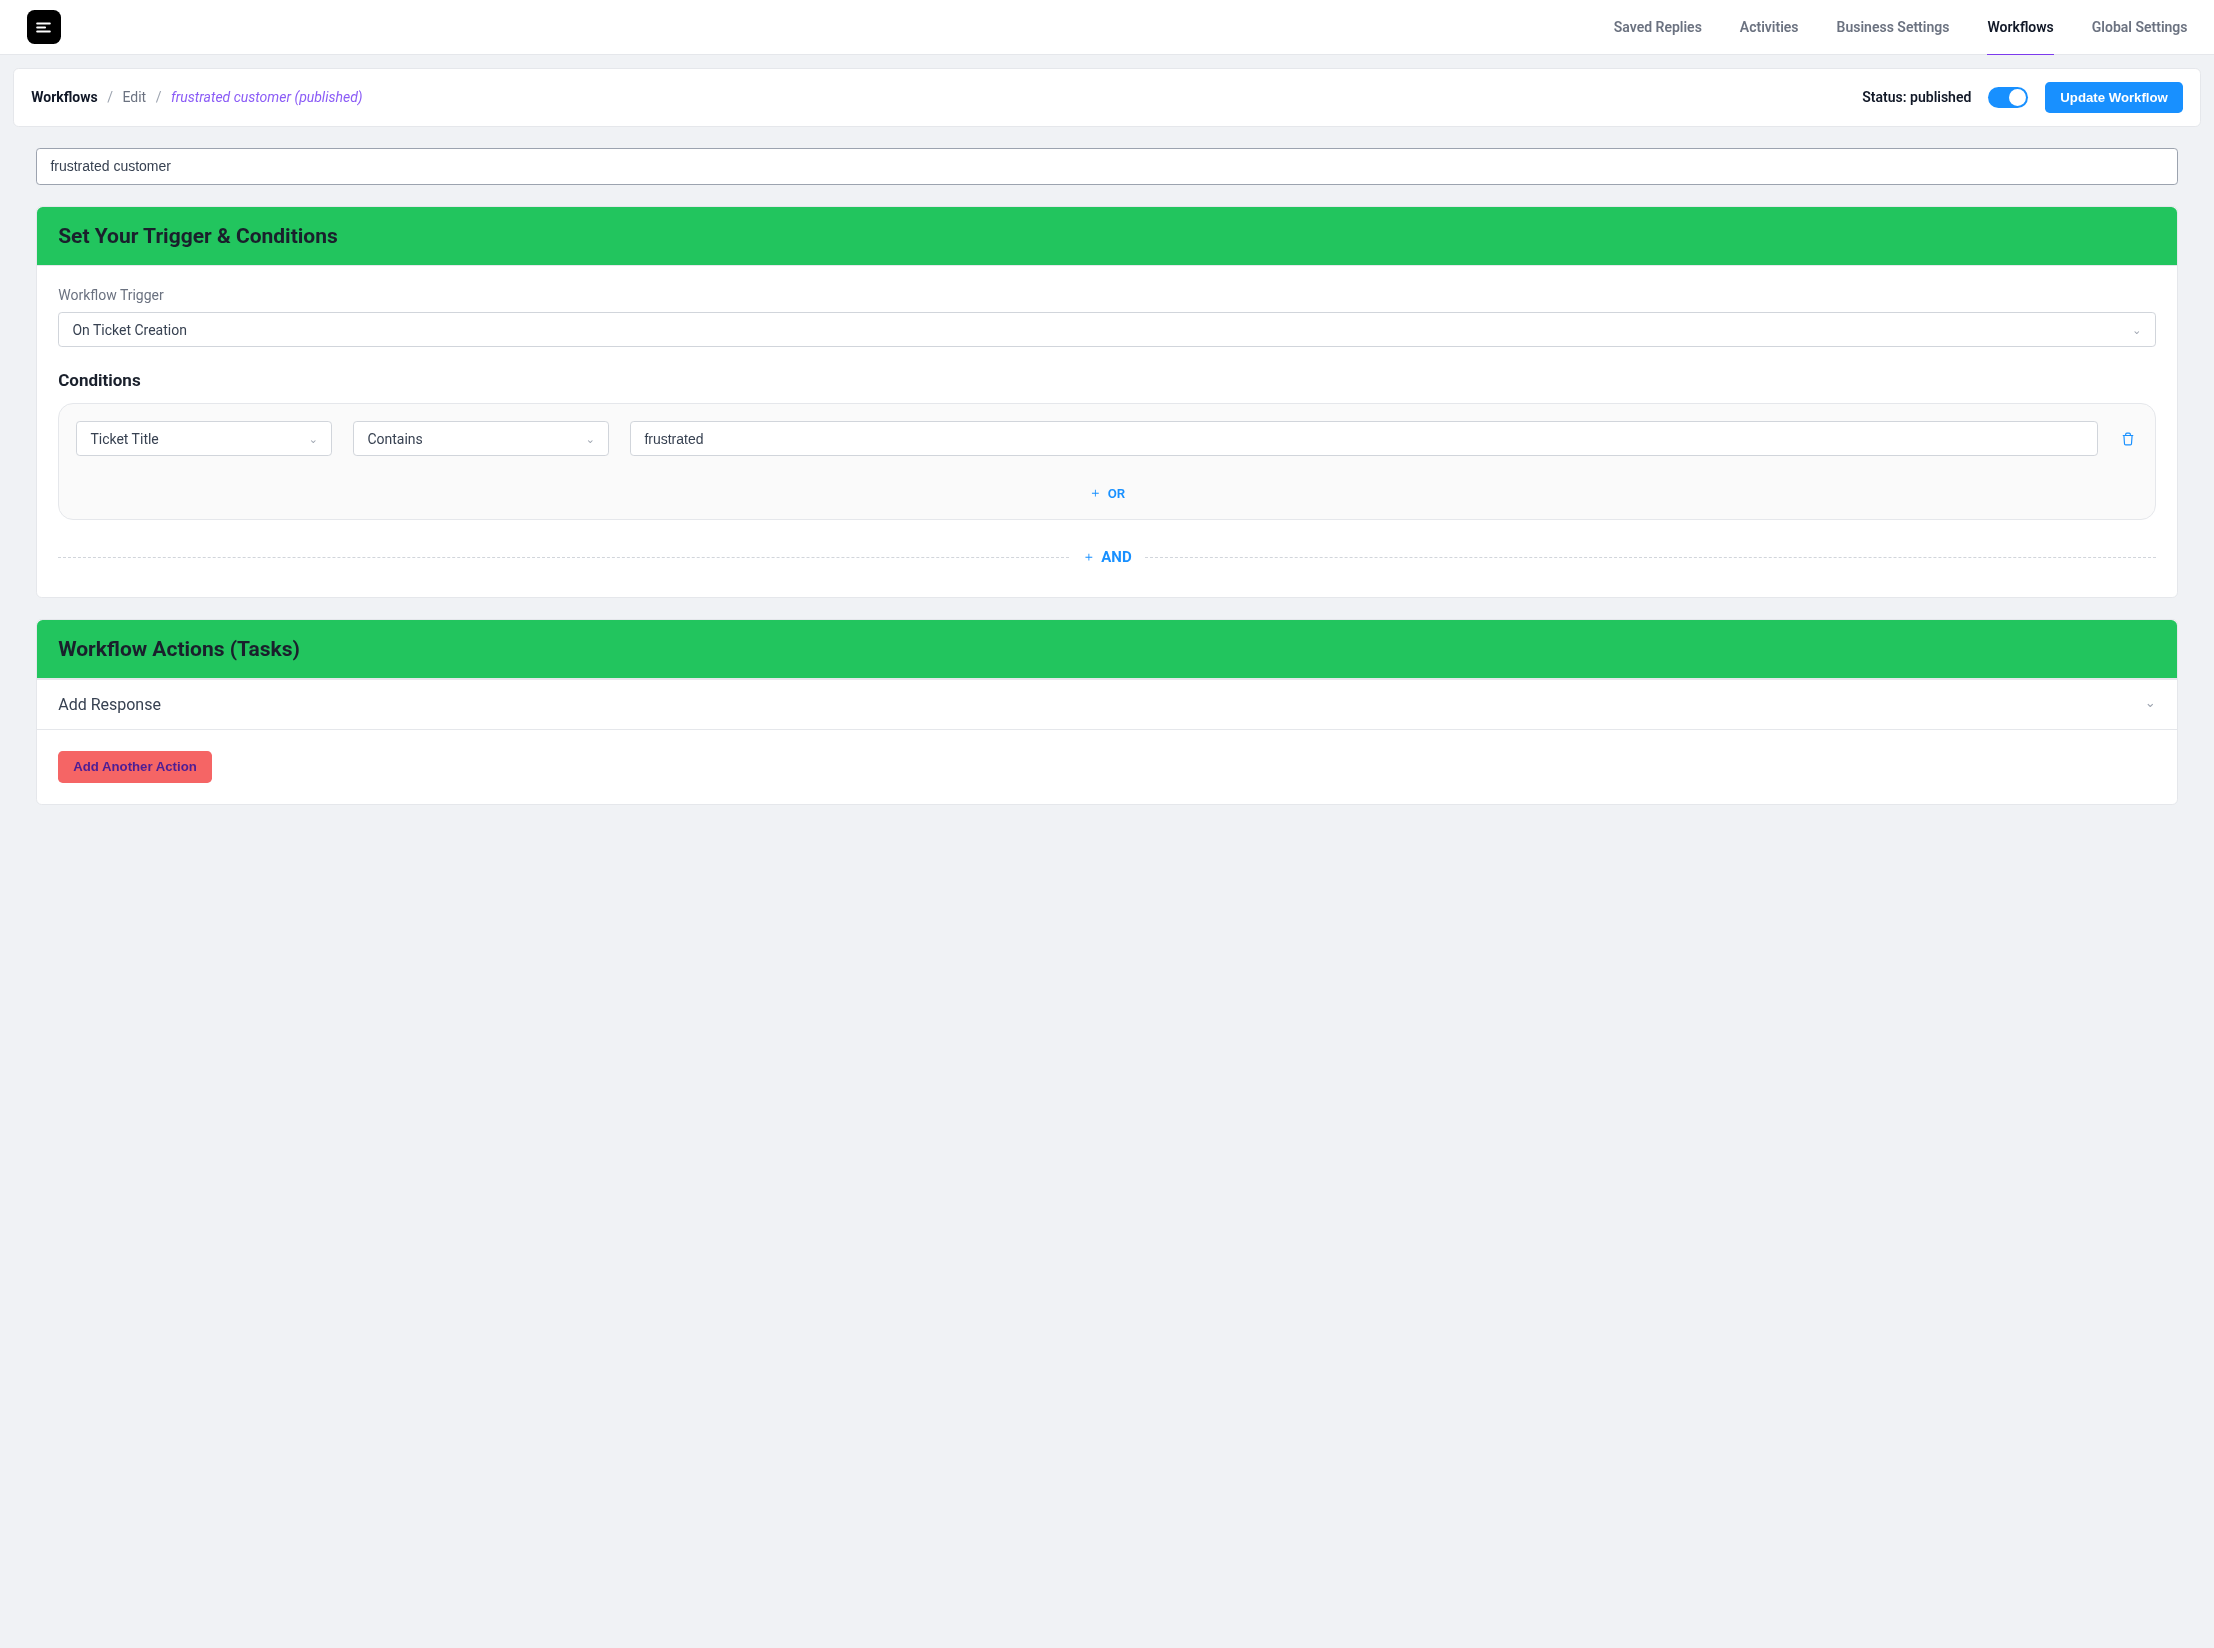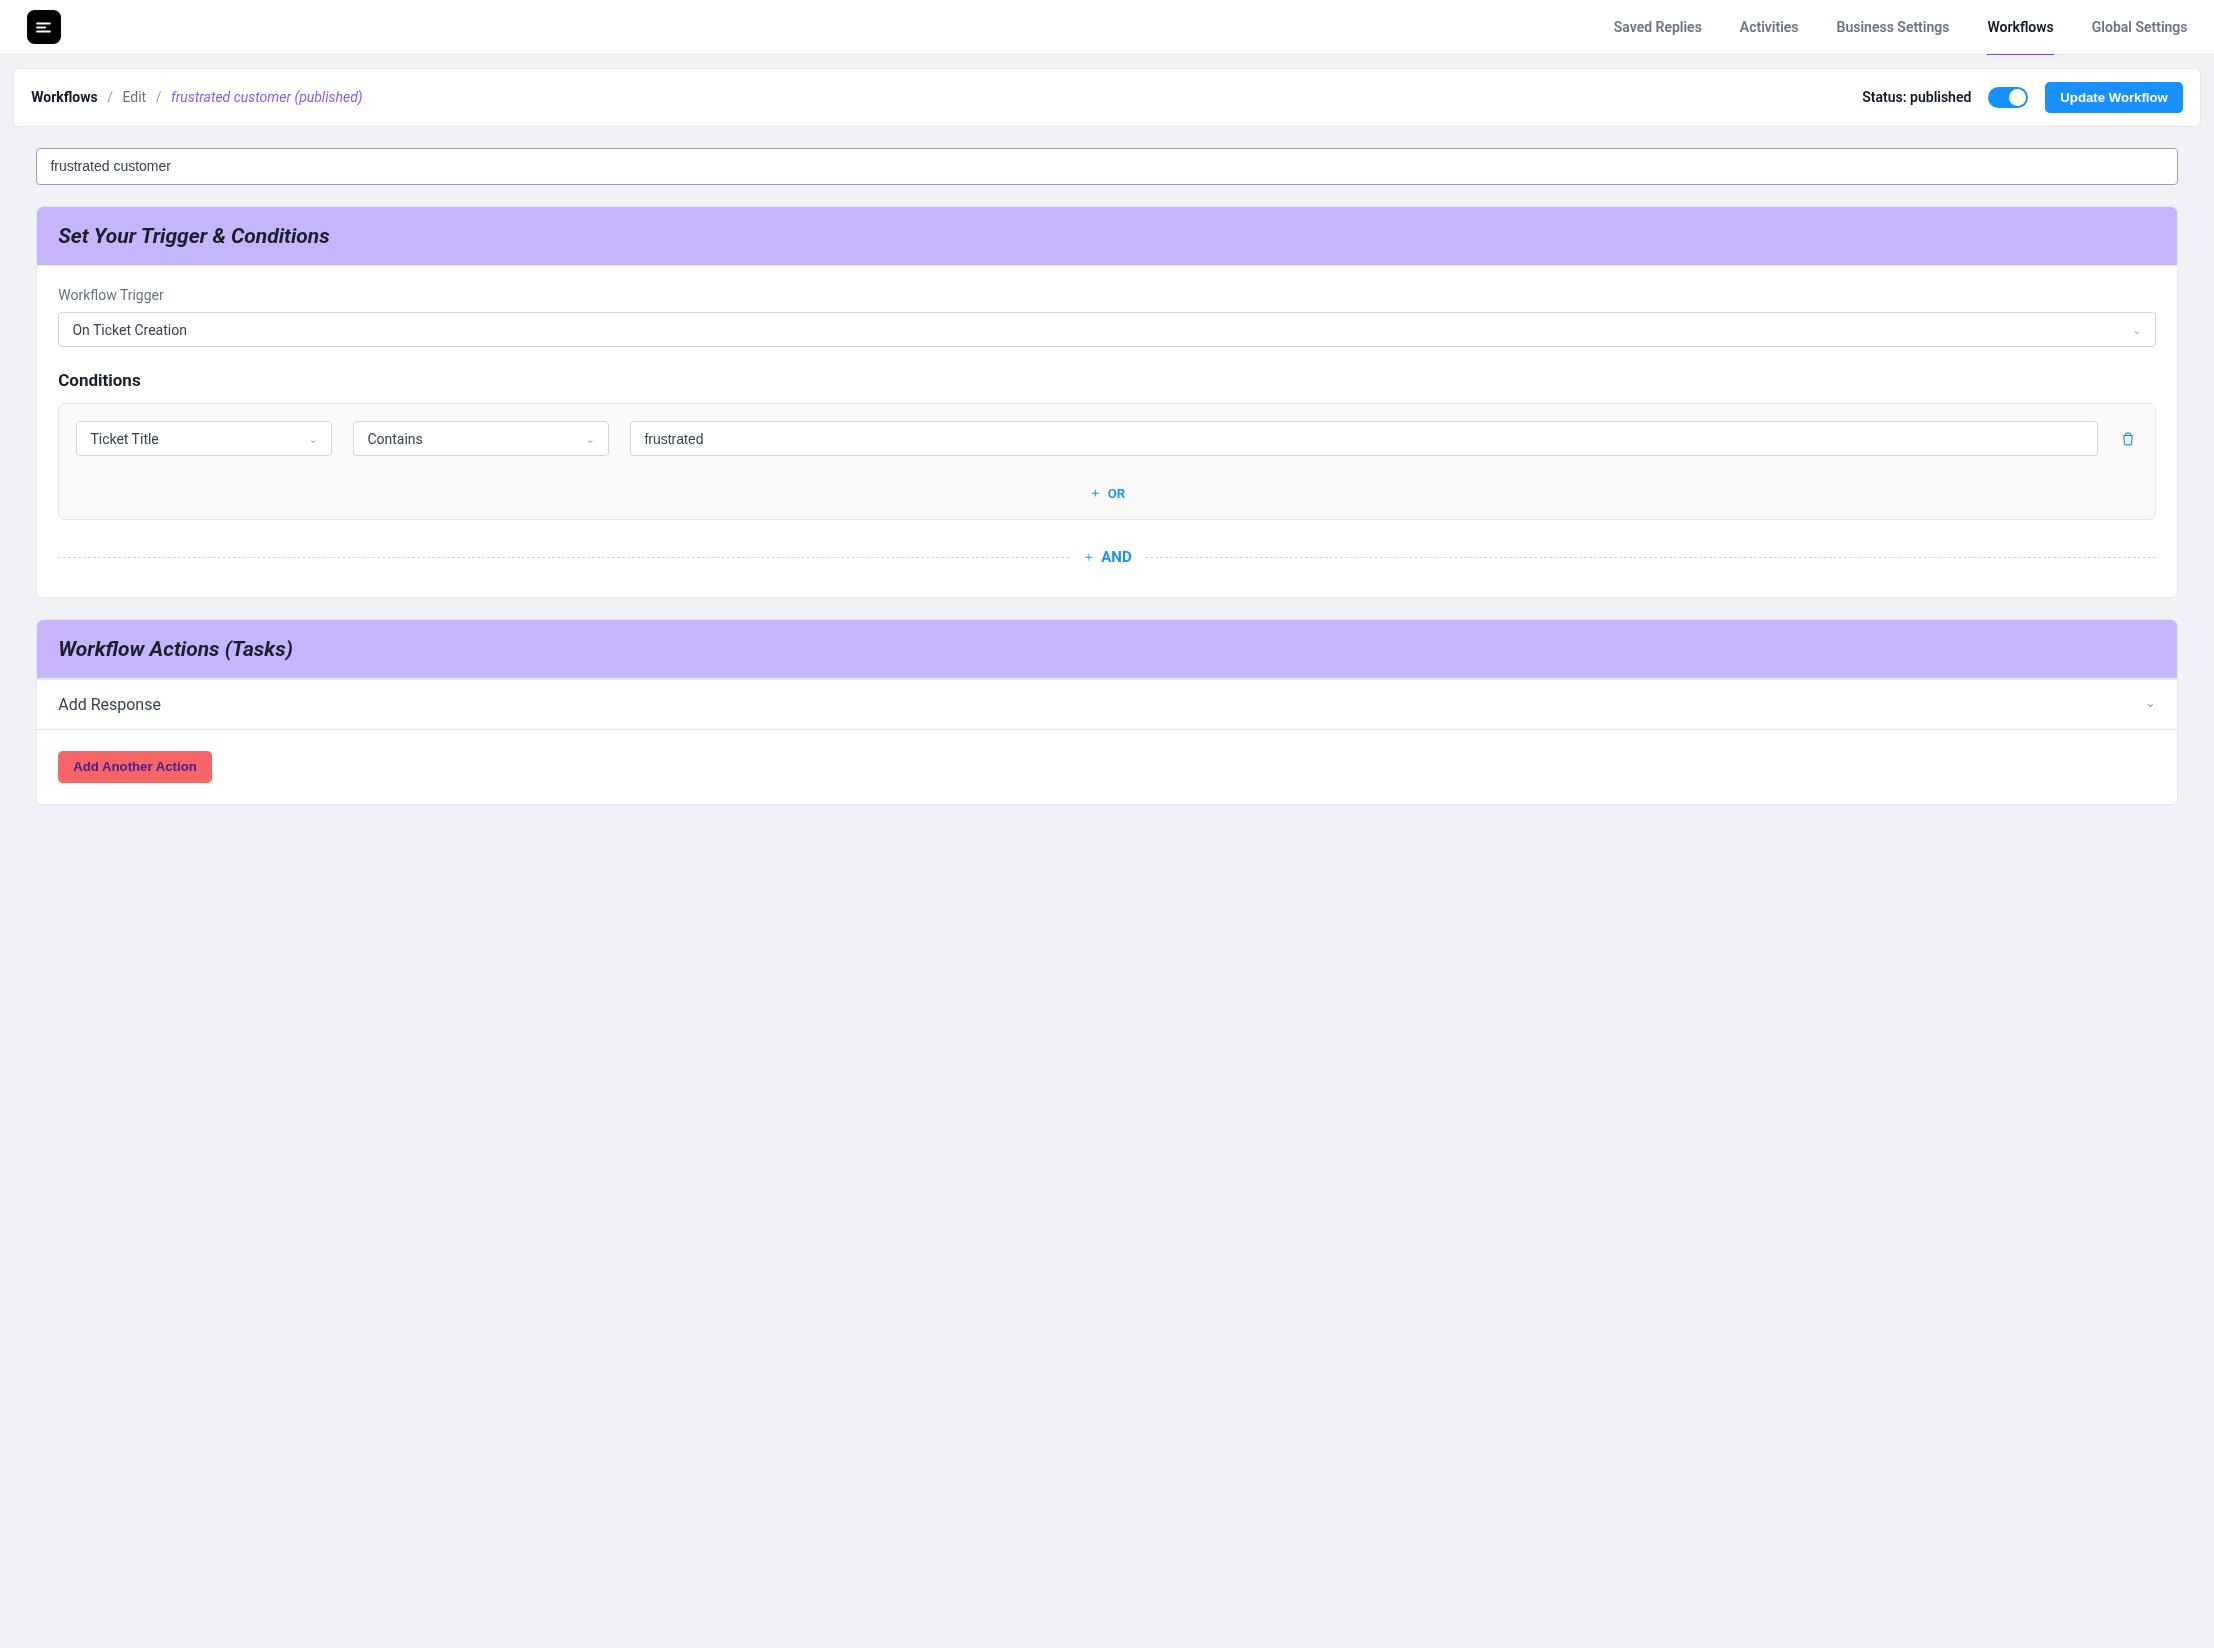--- a/index.html
+++ b/index.html
@@ -119,23 +119,22 @@
   }
   .card {
     background: #fff;
     border: 0.9px solid #e5e7eb;
     border-radius: 5.7px;
     margin-bottom: 21px;
   }
   .card-header {
     padding: 17px 21px;
     border-bottom: 0.9px solid #e5e7eb;
-    background: #c4b5fd;
+    background: #22c55e;
     border-radius: 5.7px 5.7px 0 0;
-    font-style: italic;
   }
   .card-header h2 {
     font-size: 21px;
     font-weight: 700;
     color: #1a202c;
   }
   .card-body { padding: 21px; }
   .field-label {
     color: #6b7280;
     font-size: 14px;
@@ -158,21 +157,21 @@
   .chev { color: #9ca3af; font-size: 11.4px; }
   .sub-heading {
     font-size: 17px;
     font-weight: 700;
     color: #1a202c;
     margin: 23px 0 13.2px;
   }
   .cond-box {
     border: 0.9px solid #e5e7eb;
     background: #fafafa;
-    border-radius: 7px;
+    border-radius: 15px;
     padding: 17px;
   }
   .cond-row {
     display: flex;
     gap: 21px;
     align-items: center;
   }
   .cond-select {
     flex: 0 0 256px;
     padding: 8.5px 13.2px;

